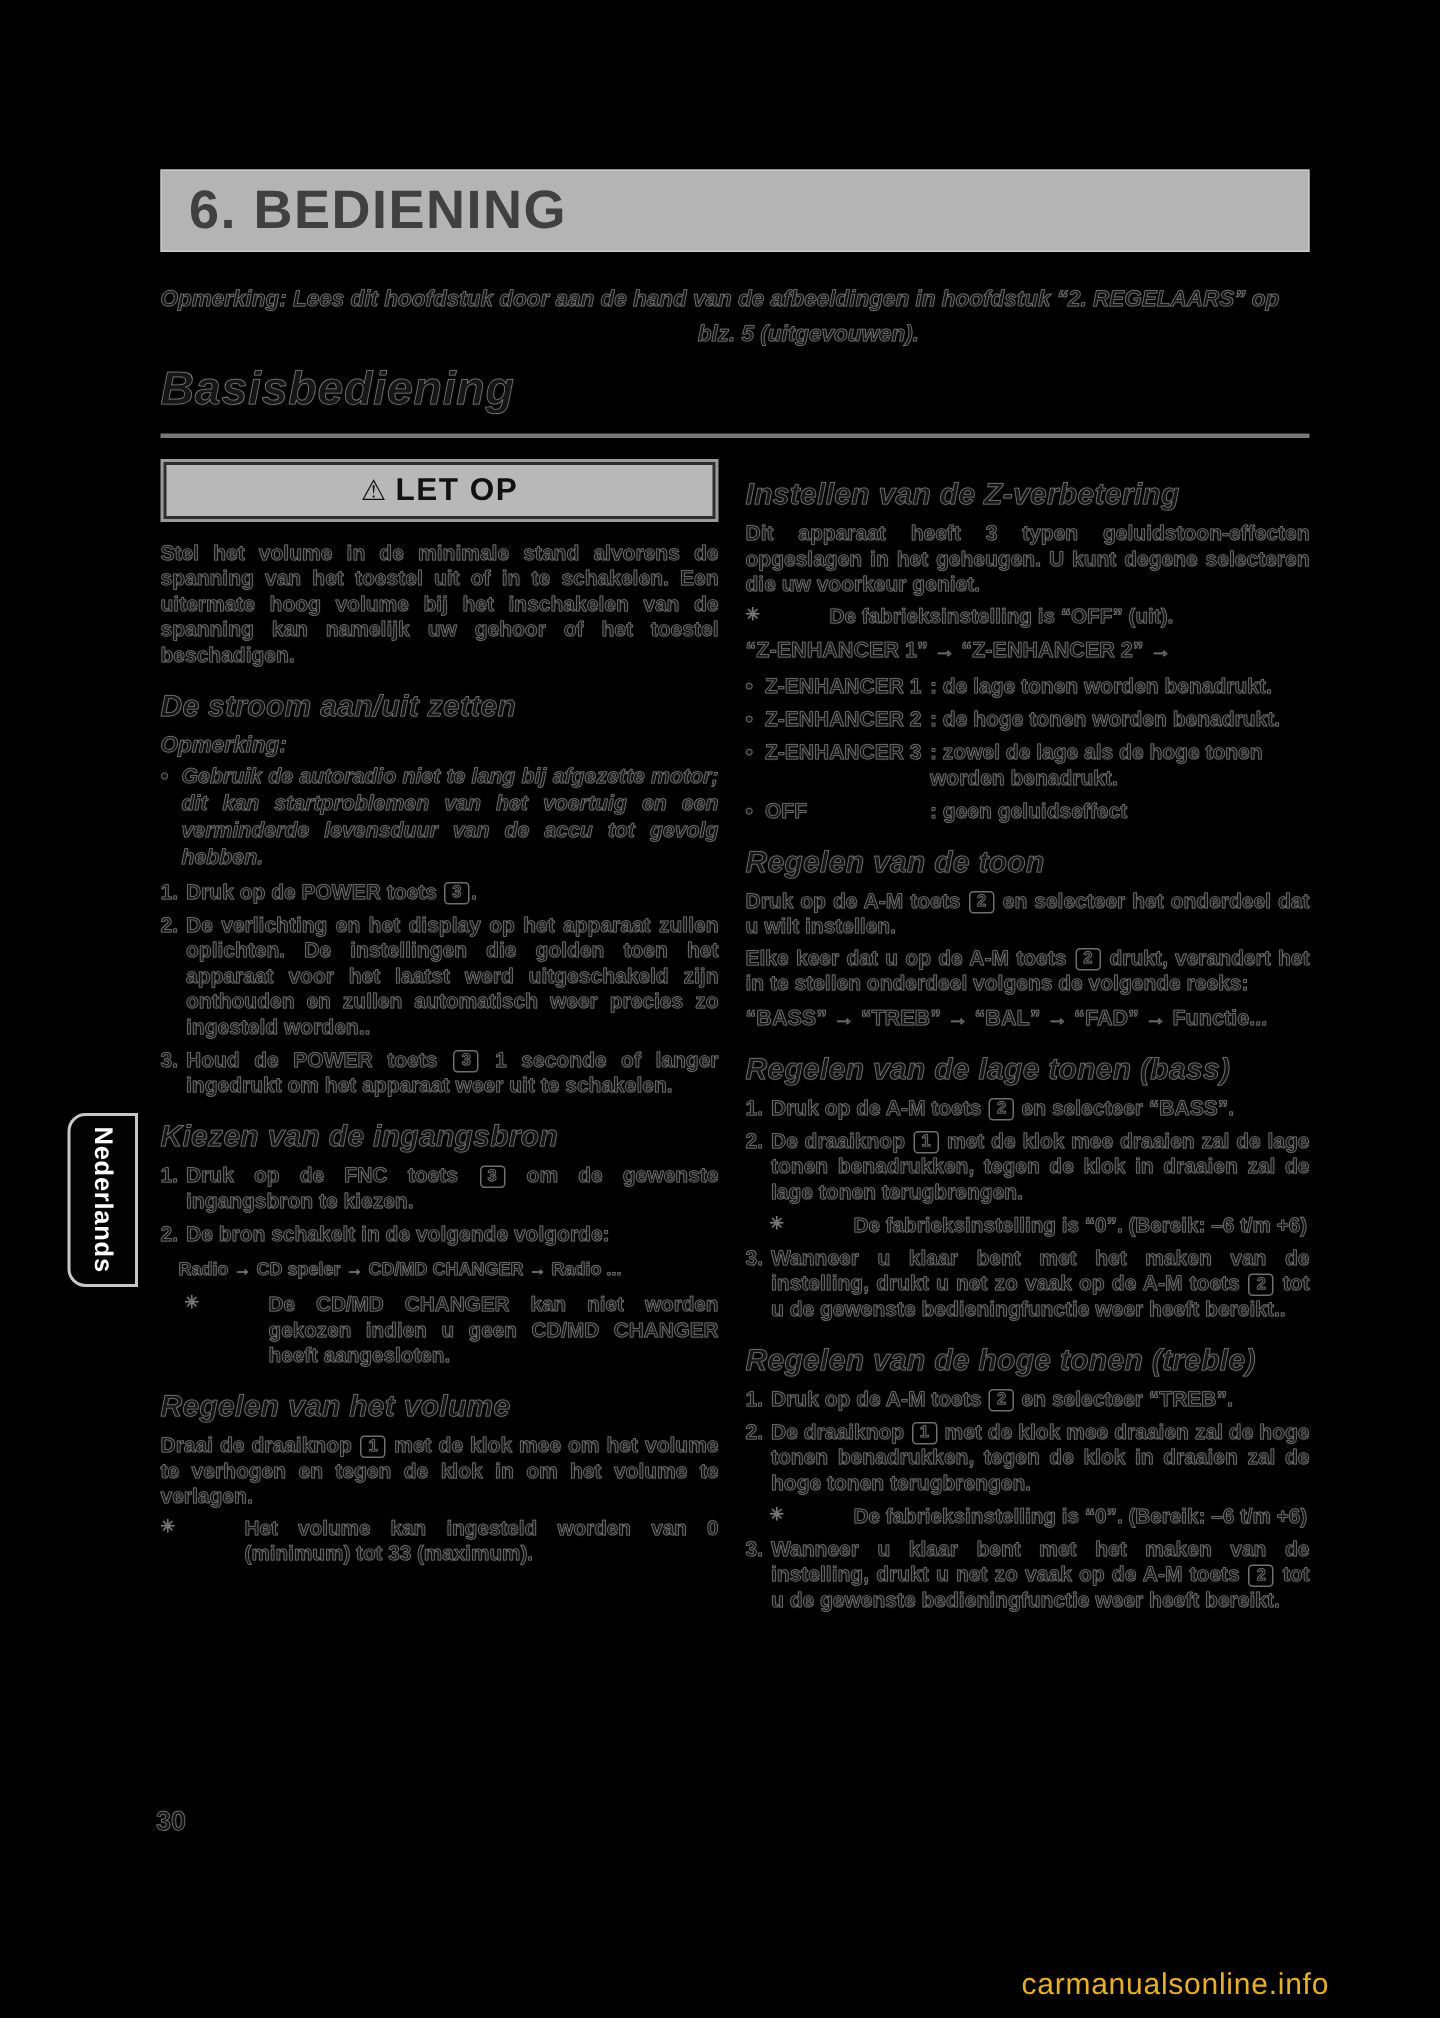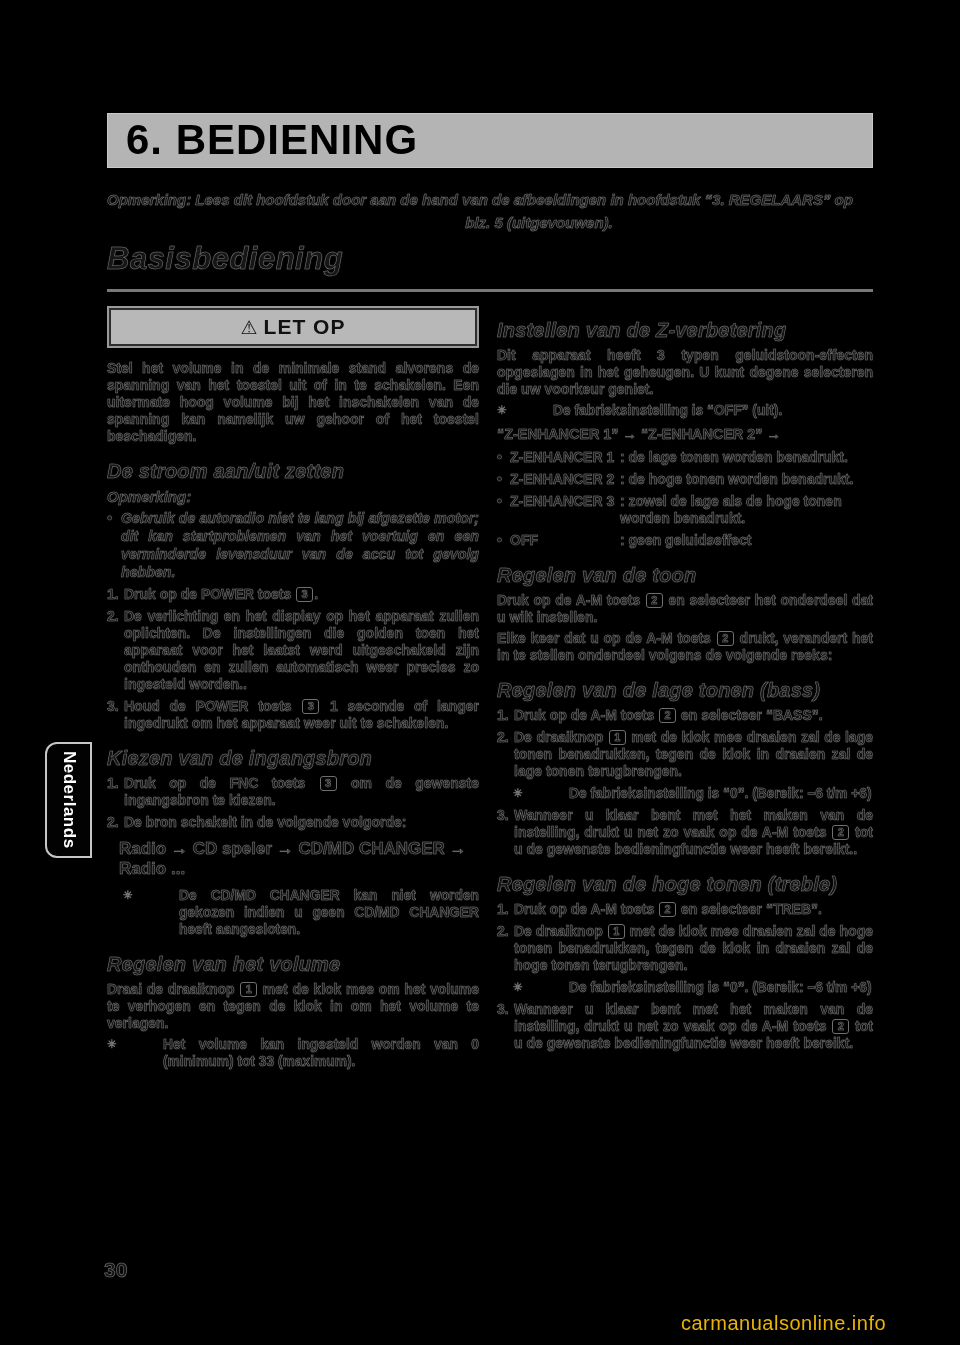--- a/index.html
+++ b/index.html
@@ -2,21 +2,21 @@
 <html><head>
 <meta charset="utf-8">
 <style>
   html,body{margin:0;padding:0;background:#000;}
   #page{position:relative;width:960px;height:1345px;background:#000;overflow:hidden;
         font-family:"Liberation Sans","DejaVu Sans",sans-serif;}
   
   .ink{color:#161616;-webkit-text-stroke:0.5px #7e7e7e;text-shadow:0 0 2px rgba(160,160,160,.28);}
   #header-bar{position:absolute;left:107px;top:113px;width:766px;height:55px;background:#b4b4b4;
               border:1px solid #c9c9c9;box-sizing:border-box;}
-  #header-title{color:#000000;font-weight:bold;font-size:42px;line-height:52px;padding-left:18px;letter-spacing:1px;
+  #header-title{color:#404040;font-weight:bold;font-size:36px;line-height:52px;padding-left:18px;letter-spacing:1px;
                 -webkit-text-stroke:0;text-shadow:none;}
   #note{position:absolute;left:107px;top:188px;width:766px;font-weight:bold;font-style:italic;
         font-size:15px;line-height:23px;}
   #note .l2{padding-left:98px;text-align:center;}
   #section-title{position:absolute;left:107px;top:241px;font-size:31px;font-weight:bold;font-style:italic;letter-spacing:.5px;}
   #section-rule{position:absolute;left:107px;top:289px;width:766px;height:3px;background:#787878;}
   #col-left{position:absolute;left:107px;top:303px;width:372px;}
   #col-right{position:absolute;left:497px;top:303px;width:376px;}
 
   .caution-box{height:34px;background:#b8b8b8;border:2px solid #2e2e2e;box-shadow:0 0 0 2px #9a9a9a;
@@ -28,50 +28,50 @@
   .h2{font-size:20px;font-weight:bold;font-style:italic;margin:15px 0 5px 0;letter-spacing:.2px;}
   .h2.first{margin-top:16px;}
   .para{font-size:14px;font-weight:bold;line-height:17px;text-align:justify;margin:4px 0;}
   .notelabel{font-size:15px;font-weight:bold;font-style:italic;margin:3px 0 2px 0;}
   .bullet{display:flex;font-size:14.2px;font-weight:bold;font-style:italic;line-height:18px;margin:4px 0;}
   .bullet .bdot{width:14px;flex:none;}
   .bullet .body{flex:1;text-align:justify;}
   .num{display:flex;margin:5px 0;font-size:14px;font-weight:bold;line-height:17px;}
   .num .n{width:17px;flex:none;}
   .num .body{flex:1;text-align:justify;}
-  .flow{font-size:17px;font-weight:bold;margin:8px 0 8px 12px;}
+  .flow{font-size:12px;font-weight:bold;margin:8px 0 8px 12px;}
   .star{display:flex;font-size:13.8px;font-weight:bold;line-height:17px;margin:4px 0;}
   .star.indent{margin-left:16px;}
   .star .smark{width:16px;flex:none;font-size:11.5px;}
   .star .body{flex:1;text-align:justify;padding-left:40px;}
   .seq{font-size:14.4px;font-weight:bold;margin:7px 0;}
   .zlist{display:flex;font-size:14px;font-weight:bold;line-height:17px;margin:5px 0;}
   .zlist .bdot{width:13px;flex:none;}
   .zlist .term{width:110px;flex:none;}
   .zlist .desc{flex:1;}
   .keybox{display:inline-block;min-width:11px;border:1px solid #6f6f6f;border-radius:3px;font-size:11px;
           line-height:13px;text-align:center;padding:0 2px;margin:0 1px;vertical-align:1px;}
 
   #lang-tab{position:absolute;left:45px;top:742px;width:47px;height:116px;background:#020202;
             border:2px solid #c6c6c6;border-radius:12px 0 0 12px;box-sizing:border-box;
             display:flex;align-items:center;justify-content:center;}
   #lang-tab span{writing-mode:vertical-rl;color:#fff;font-weight:bold;font-size:17px;letter-spacing:.5px;}
-  #page-number{position:absolute;left:104px;top:1258px;font-size:21px;font-weight:bold;}
+  #page-number{position:absolute;left:104px;top:1204px;font-size:18px;font-weight:bold;}
   #watermark{position:absolute;left:681px;top:1312px;font-size:20px;color:#eab308;letter-spacing:.5px;}
 </style>
 </head>
 <body>
 
 <div id="page">
   <div id="header-bar">
     <div id="header-title">6. BEDIENING</div>
   </div>
 
   <div id="note" class="ink">
-    <div><span>Opmerking:</span> <span>Lees dit hoofdstuk door aan de hand van de afbeeldingen in hoofdstuk “3. REGELAARS” op</span></div>
+    <div><span>Opmerking:</span> <span>Lees dit hoofdstuk door aan de hand van de afbeeldingen in hoofdstuk “2. REGELAARS” op</span></div>
     <div class="l2">blz. 5 (uitgevouwen).</div>
   </div>
 
   <div id="section-title" class="ink">Basisbediening</div>
   <div id="section-rule"></div>
 
   <div id="col-left" class="ink">
       <div class="caution-box">
         <span class="wicon">⚠</span>
         <span class="wlabel">LET OP</span>
@@ -140,20 +140,21 @@
         <span class="desc">: zowel de lage als de hoge tonen worden benadrukt.</span>
       </div>
       <div class="zlist">
         <span class="bdot">•</span>
         <span class="term">OFF</span>
         <span class="desc">: geen geluidseffect</span>
       </div>
       <div class="h2">Regelen van de toon</div>
       <div class="para">Druk op de A-M toets <span class="keybox">2</span> en selecteer het onderdeel dat u wilt instellen.</div>
       <div class="para">Elke keer dat u op de A-M toets <span class="keybox">2</span> drukt, verandert het in te stellen onderdeel volgens de volgende reeks:</div>
+      <div class="seq">“BASS” → “TREB” → “BAL” → “FAD” → Functie...</div>
       <div class="h2">Regelen van de lage tonen (bass)</div>
       <div class="num">
         <span class="n">1.</span>
         <span class="body">Druk op de A-M toets <span class="keybox">2</span> en selecteer “BASS”.</span>
       </div>
       <div class="num">
         <span class="n">2.</span>
         <span class="body">De draaiknop <span class="keybox">1</span> met de klok mee draaien zal de lage tonen benadrukken, tegen de klok in draaien zal de lage tonen terugbrengen.</span>
       </div>
       <div class="star indent">

